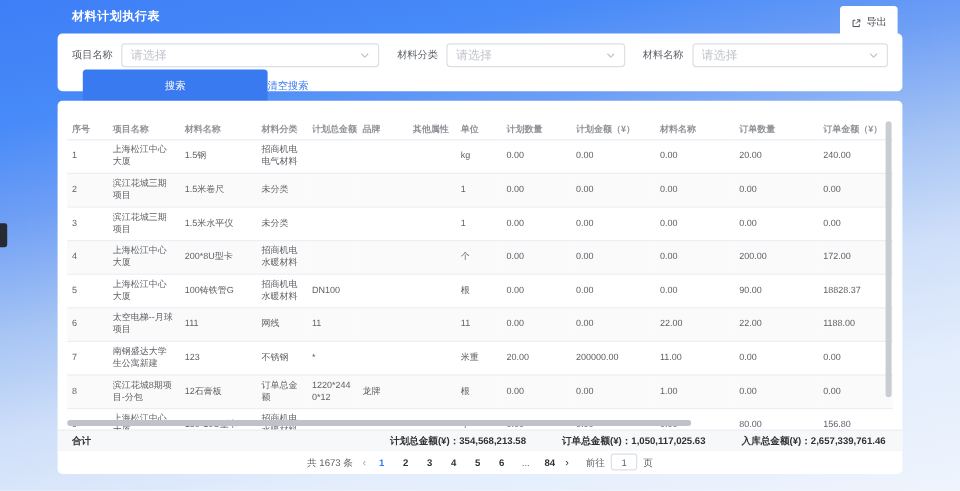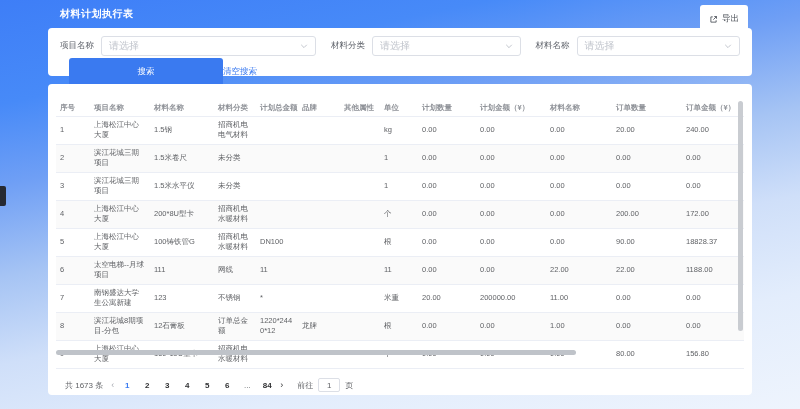--- a/index.html
+++ b/index.html
@@ -31,21 +31,21 @@
   tbody tr.striped { background:#fafafa; }
 
   .hscroll-thumb { position:absolute; left:8px; top:266px; width:520px; height:5px; background:#bfc3c9; border-radius:3px; }
   .vscroll-thumb { position:absolute; right:9px; top:17px; width:5px; height:230px; background:#c9ccd1; border-radius:3px; }
 
   .summary-row { position:absolute; left:0; right:0; top:274px; height:18px; background:#f7f8fa; border-top:1px solid #ebeef5; display:flex; align-items:center; padding:0 12px; }
   .summary-label { font-size:8px; font-weight:bold; color:#303133; }
   .summary-totals { margin-left:auto; display:flex; gap:30px; padding-right:2px; }
   .total-item { font-size:8px; font-weight:bold; color:#303133; white-space:nowrap; }
 
-  .pagination { position:absolute; left:0; right:0; top:293px; height:16px; display:flex; align-items:center; gap:8px; font-size:8px; color:#606266;margin-left:17px; }
+  .pagination { position:absolute; left:0; right:0; top:293px; height:16px; display:flex; justify-content:center; align-items:center; gap:8px; font-size:8px; color:#606266; }
   .page { min-width:10px; text-align:center; color:#303133; font-weight:bold; cursor:pointer; }
   .page.active { color:#3a7af0; }
   .page.dots { color:#606266; font-weight:normal; cursor:default; }
   .arrow { color:#a8abb2; cursor:pointer; font-size:9px; }
   .goto { display:flex; align-items:center; gap:5px; margin-left:6px; }
   .goto input { width:22px; height:14px; border:1px solid #dcdfe6; border-radius:2px; text-align:center; font-size:8px; color:#606266; font-family:inherit; }
 
   .drawer-handle { position:absolute; left:0; top:186px; width:6px; height:20px; background:#262a33; border-radius:0 2px 2px 0; }
 </style>
 </head>
@@ -269,20 +269,28 @@
           <td>0.00</td>
           <td>80.00</td>
           <td>156.80</td>
         </tr>
       </tbody>
   </table>
 
   <div class="hscroll-thumb"></div>
   <div class="vscroll-thumb"></div>
 
+  <div class="summary-row">
+    <span class="summary-label">合计</span>
+    <span class="summary-totals">
+        <span class="total-item">计划总金额(¥)：354,568,213.58</span>
+        <span class="total-item">订单总金额(¥)：1,050,117,025.63</span>
+        <span class="total-item">入库总金额(¥)：2,657,339,761.46</span>
+      </span>
+  </div>
 
   <div class="pagination">
     <span>共 1673 条</span>
     <span class="arrow">‹</span>
     <span style="display:flex; gap:10px;">
         <span class="page active">1</span>
         <span class="page">2</span>
         <span class="page">3</span>
         <span class="page">4</span>
         <span class="page">5</span>

